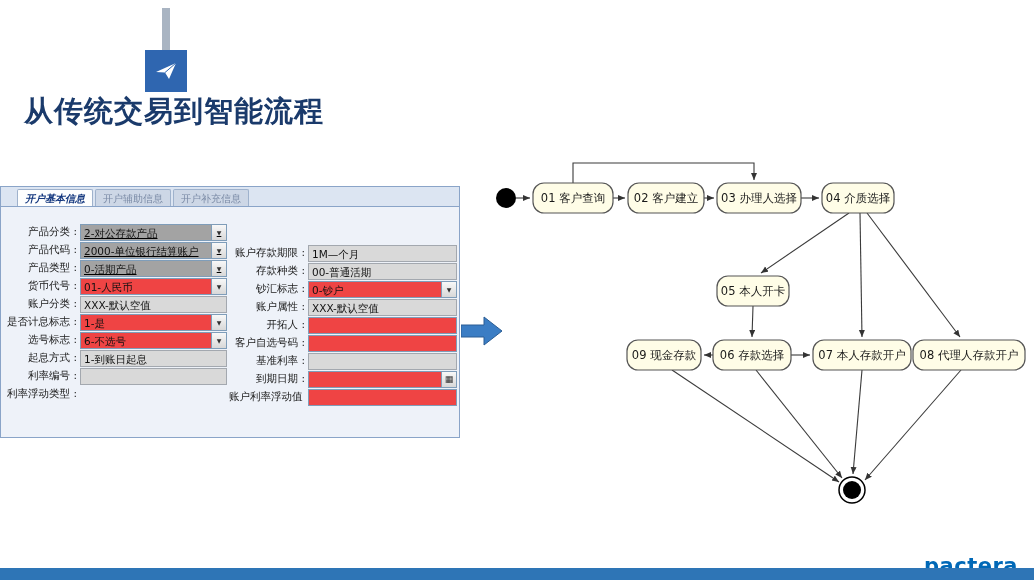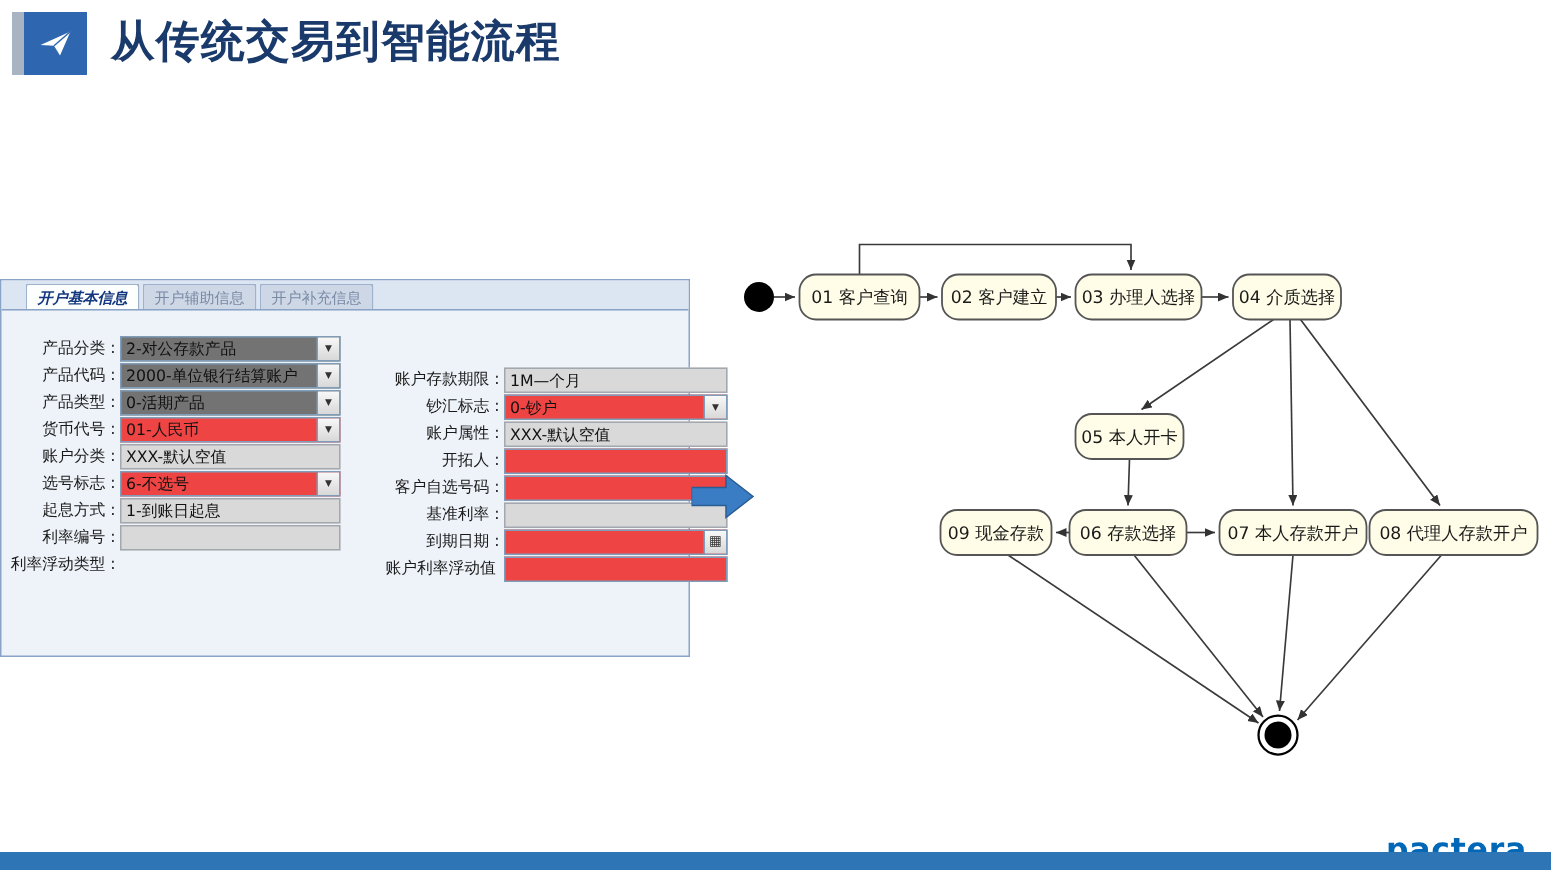--- a/index.html
+++ b/index.html
@@ -1,47 +1,47 @@
 <!DOCTYPE html>
 <html><head>
 <meta charset="utf-8">
 <style>
   * { margin:0; padding:0; box-sizing:border-box; }
   html,body { background:#888; }
   body { font-family:"DejaVu Sans","Liberation Sans",sans-serif; }
   .slide { position:relative; width:1034px; height:580px; background:#ffffff; overflow:hidden; margin:0 auto; }
 
   
-  .header { position:absolute; top:8px; left:8px; display:flex; align-items:flex-start; }
+  .header { position:absolute; top:8px; left:8px; display:flex; align-items:center;flex-direction:column; }
   .logo-strip { width:8px; height:42px; background:#a9b4c2; }
   .logo-badge { width:42px; height:42px; background:#2f66b0; display:flex; align-items:center; justify-content:center; }
   h1.title { margin-left:16px; font-size:29px; font-weight:bold; color:#1a3a6b; letter-spacing:1px; white-space:nowrap; }
 
   
   .form-panel { position:absolute; left:0; top:186px; width:460px; height:252px;
                 background:#eef2f9; border:1px solid #8aa4c8; font-size:11px; }
   .tabs { display:flex; height:20px; background:#dce5f2; border-bottom:1px solid #8aa4c8; padding-left:16px; padding-top:2px; gap:2px; }
   .tab { padding:2px 7px 0 7px; font-size:10px; background:#cdd7e6; color:#7a8aa5;
          border:1px solid #9fb2cc; border-bottom:none; border-radius:2px 2px 0 0; white-space:nowrap; cursor:default; }
   .tab.active { background:#fdfefe; color:#14387f; font-weight:bold; font-style:italic; }
   .col { position:absolute; }
   #col-left  { left:2px;   top:38px; width:226px; }
-  #col-right { left:228px; top:59px; width:230px;margin-left:28px; }
+  #col-right { left:228px; top:59px; width:230px; }
   .form-row { display:flex; align-items:center; height:14px; margin-bottom:4px; }
   .form-row label { text-align:right; font-size:10.5px; color:#1a1a1a; white-space:nowrap; overflow:hidden; }
   .form-row label::after { content:" :"; }
   #col-left  .form-row label { flex:0 0 74px; }
   #col-right .form-row label { flex:0 0 76px; }
   .field { position:relative; display:flex; align-items:stretch; height:17px; margin-left:3px;
            border:1px solid #7f9db9; background:#ef4444; }
   #col-left  .field { flex:0 0 147px; }
   #col-right .field { flex:0 0 149px; }
   .field .val { flex:1; padding:1px 3px 0 3px; font-size:10.5px; line-height:14px;
                 white-space:nowrap; overflow:hidden; color:#111; }
-  .field.hl { background:#737373; }
+  .field.hl { background:#a3a3a3;text-decoration:underline; }
   .field.readonly { background:#d9d9d9; border-color:#a3a8af; }
   .field .dd { flex:0 0 15px; display:flex; align-items:center; justify-content:center;
                background:linear-gradient(#f8f8f8,#d8d8d8); border-left:1px solid #7f9db9;
                font-size:6px; color:#333; cursor:default; }
   .field .dd.date-btn { font-size:9px; }
 
   
   .big-arrow { position:absolute; left:461px; top:315px; }
 
   
@@ -104,20 +104,27 @@
             <span class="dd">▼</span>
           </div>
         </div>
         <div class="form-row">
           <label>账户分类</label>
           <div class="field readonly">
             <span class="val">XXX-默认空值</span>
           </div>
         </div>
         <div class="form-row">
+          <label>是否计息标志</label>
+          <div class="field select">
+            <span class="val">1-是</span>
+            <span class="dd">▼</span>
+          </div>
+        </div>
+        <div class="form-row">
           <label>选号标志</label>
           <div class="field select">
             <span class="val">6-不选号</span>
             <span class="dd">▼</span>
           </div>
         </div>
         <div class="form-row">
           <label>起息方式</label>
           <div class="field readonly">
             <span class="val">1-到账日起息</span>
@@ -131,20 +138,26 @@
         </div>
         <div class="form-row">
           <label>利率浮动类型</label>
         </div>
       </div>
     <div class="col" id="col-right">
         <div class="form-row">
           <label>账户存款期限</label>
           <div class="field readonly">
             <span class="val">1M—个月</span>
+          </div>
+        </div>
+        <div class="form-row">
+          <label>存款种类</label>
+          <div class="field readonly">
+            <span class="val">00-普通活期</span>
           </div>
         </div>
         <div class="form-row">
           <label>钞汇标志</label>
           <div class="field select">
             <span class="val">0-钞户</span>
             <span class="dd">▼</span>
           </div>
         </div>
         <div class="form-row">

